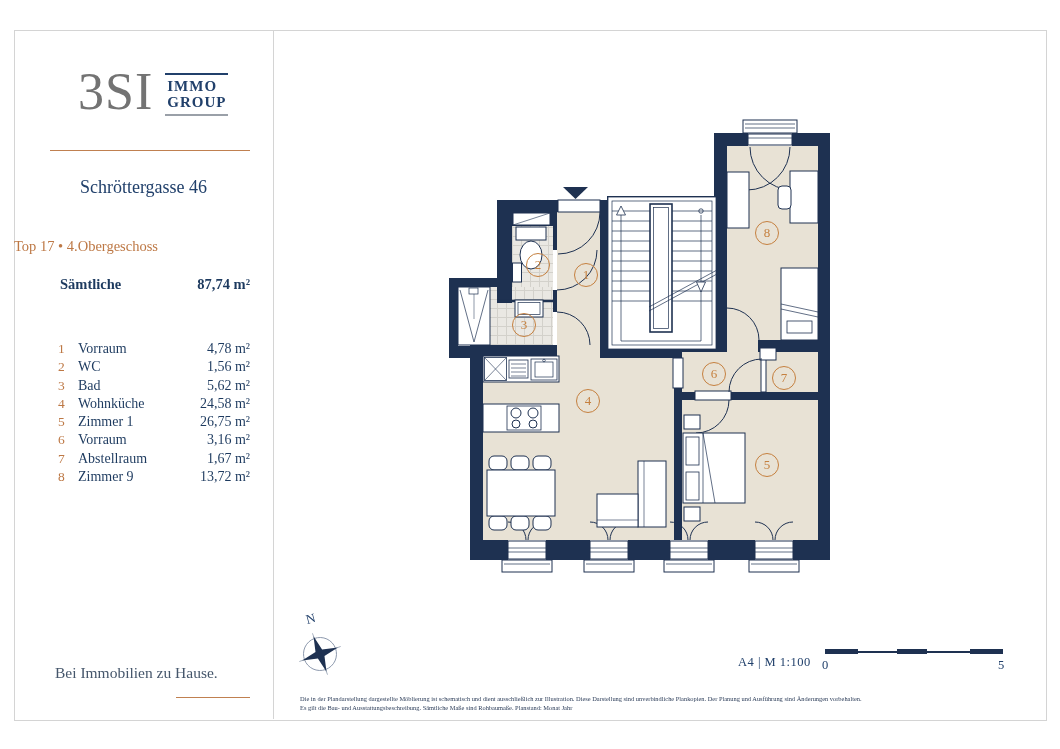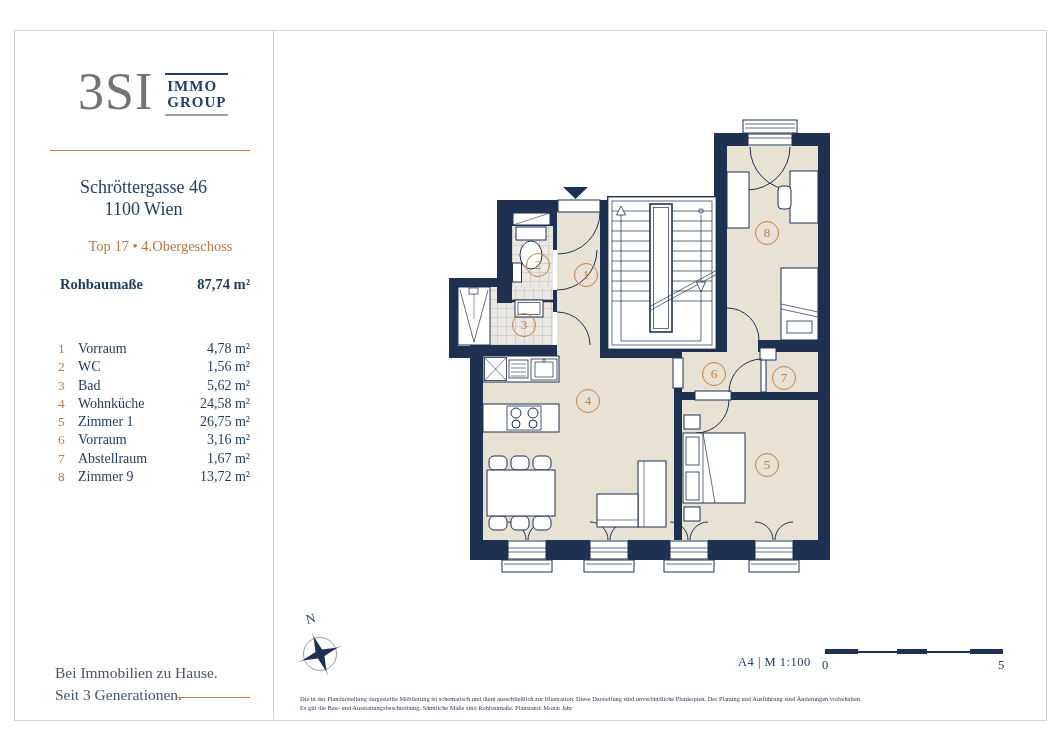--- a/index.html
+++ b/index.html
@@ -10,21 +10,21 @@
   .vdivider{left:273px;top:30px;width:1px;height:689px;background:#d4d4d4;}
 
   
   .logo{left:78px;top:66px;display:flex;align-items:flex-start;gap:12px;}
   .logo-main{font-size:52px;line-height:52px;color:#737373;letter-spacing:1px;}
   .logo-sub{margin-top:7px;border-top:2px solid #21406b;border-bottom:2px solid #9aa0a8;
             padding:3px 2px 4px 2px;font-size:15px;font-weight:bold;letter-spacing:1px;
             line-height:16px;color:#21406b;}
   .orange-rule{left:50px;top:150px;width:200px;height:1px;background:#c08050;}
   .address{left:14px;top:176px;width:259px;text-align:center;font-size:18px;line-height:22px;color:#21406b;}
-  .unit{left:14px;top:238px;width:259px;text-align:center;font-size:14.5px;color:#bd7845;padding-left:17px;}
+  .unit{left:14px;top:238px;width:259px;font-size:14.5px;color:#bd7845;}
   .arearow{left:60px;top:276px;width:190px;display:flex;justify-content:space-between;
            font-weight:bold;font-size:14.5px;color:#1d3a5f;}
   .roomlist{left:58px;top:341px;width:192px;}
   .room-row{display:flex;align-items:baseline;height:18.3px;font-size:14px;color:#1d3a5f;}
   .room-row .num{width:20px;color:#bd7845;font-size:13.5px;}
   .room-row .nm{flex:1;}
   .room-row .ar{text-align:right;}
   .tagline{left:55px;top:662px;font-size:15.5px;line-height:22px;color:#45566b;}
   .tagline-rule{left:176px;top:697px;width:74px;height:1px;background:#c08050;}
 
@@ -62,26 +62,25 @@
     <span class="logo-main">3SI</span>
     <span class="logo-sub">
       <div>IMMO</div>
       <div>GROUP</div>
     </span>
   </div>
   <div class="abs orange-rule"></div>
 
   <div class="abs address">
     <div>Schröttergasse 46</div>
-    <div>1100 Wien</div>
   </div>
   <div class="abs unit">Top 17 • 4.Obergeschoss</div>
 
   <div class="abs arearow">
-    <span>Rohbaumaße</span>
+    <span>Sämtliche</span>
     <span>87,74 m²</span>
   </div>
 
   <div class="abs roomlist">
     <div class="room-row">
         <span class="num">1</span>
         <span class="nm">Vorraum</span>
         <span class="ar">4,78 m²</span>
       </div>
     <div class="room-row">
@@ -116,21 +115,20 @@
       </div>
     <div class="room-row">
         <span class="num">8</span>
         <span class="nm">Zimmer 9</span>
         <span class="ar">13,72 m²</span>
       </div>
   </div>
 
   <div class="abs tagline">
     <div>Bei Immobilien zu Hause.</div>
-    <div>Seit 3 Generationen.</div>
   </div>
   <div class="abs tagline-rule"></div>
 
   <div class="abs plan">
 
     <div class="abs floor" style="left:108px;top:93px;width:43px;height:146px;"></div>
     <div class="abs floor" style="left:278px;top:27px;width:91px;height:194px;"></div>
     <div class="abs floor" style="left:275px;top:221px;width:34px;height:18px;"></div>
     <div class="abs floor" style="left:233px;top:233px;width:136px;height:40px;"></div>
     <div class="abs floor" style="left:247px;top:273px;width:34px;height:8px;"></div>

